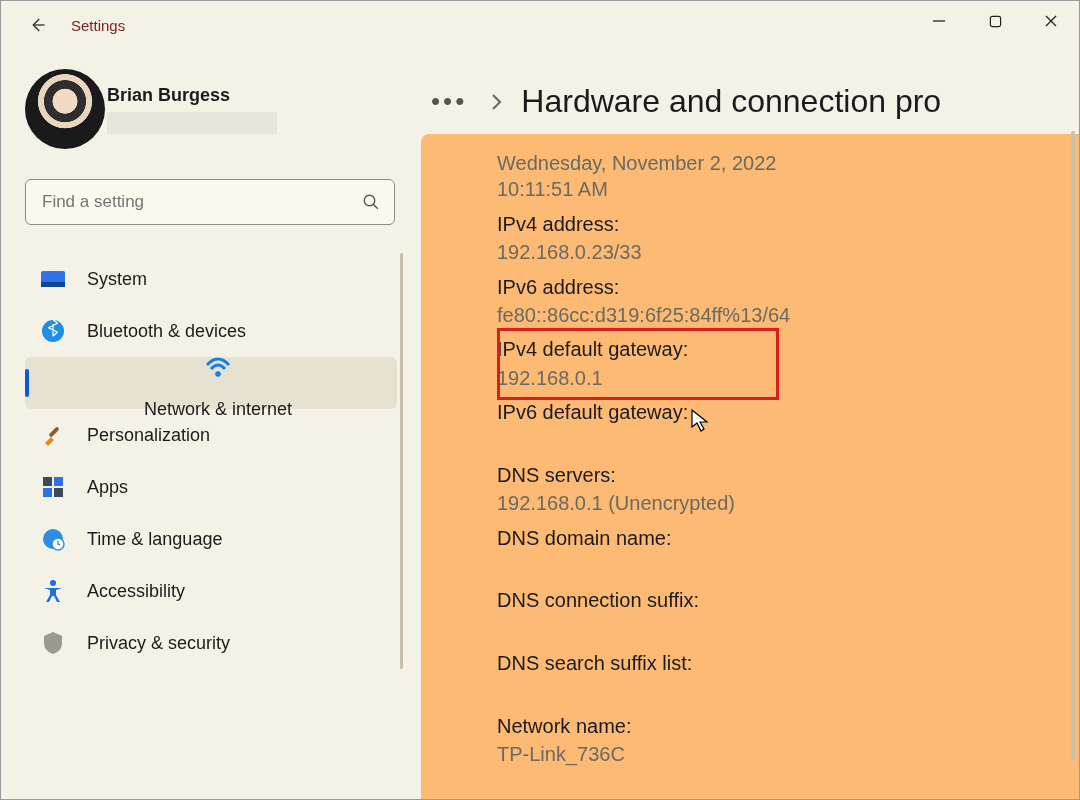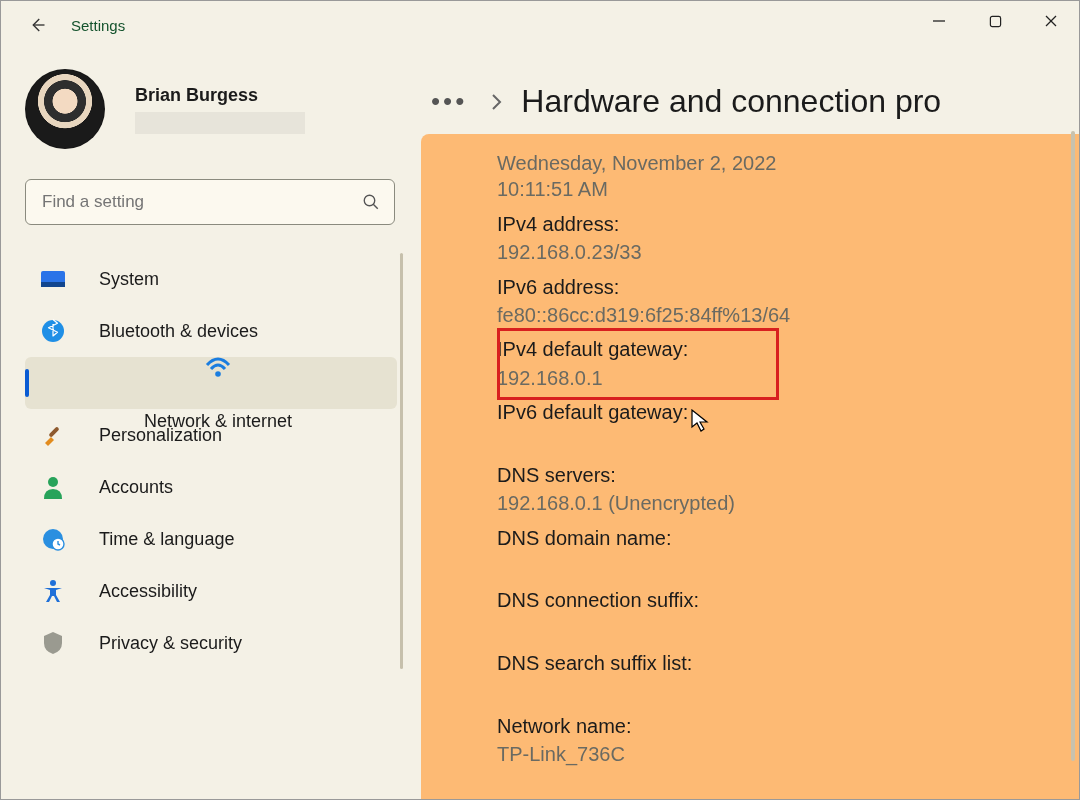--- a/index.html
+++ b/index.html
@@ -18,34 +18,34 @@
     display:flex; align-items:center;
     padding-left:20px;
   }
   .back-btn {
     width:32px; height:32px;
     display:flex; align-items:center; justify-content:center;
     border-radius:4px;
     cursor:pointer;
   }
   .app-title {
-    font-size:15px; color:#14532d; margin-left:18px;
+    font-size:15px; color:#7f1d1d; margin-left:18px;
   }
   .window-ctrls {
     position:absolute; top:0; right:0;
     display:flex;
   }
   .win-btn {
     width:56px; height:40px;
     display:flex; align-items:center; justify-content:center;
     cursor:pointer;
   }
   .body-flex { display:flex; height:calc(800px - 48px); }
   .sidebar { width:420px; padding:20px 16px 0 24px; position:relative; }
-  .user-row { display:flex; align-items:center; gap:30px; margin-bottom:30px; }
+  .user-row { display:flex; align-items:center; gap:2px; margin-bottom:30px; }
   .avatar {
     width:80px; height:80px; border-radius:50%;
     background: radial-gradient(circle at 50% 40%, #f3dac2 0 20%, #2e2e2e 21% 34%, #e8d6bf 35% 44%, #1a1a1a 45% 100%);
     border:1px solid rgba(0,0,0,.15);
   }
   .user-text .name { font-weight:600; font-size:18px; }
   .user-text .email { margin-top:6px; width:170px; height:22px; background:rgba(0,0,0,.05); }
   .search {
     width:370px; height:46px;
     border:1px solid #8a8a7e;
@@ -60,21 +60,21 @@
     font-size:17px; color:#333;
   }
   .search .mag { color:#444; }
   .nav { width:372px; position:relative; }
   .nav-track {
     position:absolute; right:-6px; top:0; bottom:0;
     width:3px; background:#c6c0ac; border-radius:2px;
   }
   .nav-item {
     height:52px;
-    display:flex; align-items:center; gap:32px;
+    display:flex; align-items:center; gap:20px;
     padding-left:14px;
     border-radius:6px;
     font-size:18px;
     cursor:pointer;
   }
   .nav-item.selected {
     background:#e6e2d1;
     position:relative;
     flex-direction:column;
   }
@@ -213,30 +213,32 @@
       <div class="nav-item">
         <span class="nav-icon">
             <svg width="24" height="24" viewBox="0 0 24 24">
               <path d="M4 20 L10 14 L13 17 L7 23 Z" fill="#e28c1e"></path>
               <rect x="11" y="3" width="4" height="12" rx="2" fill="#8e5a2e" transform="rotate(45 13 9)"></rect>
             </svg>
           </span>
         <span>Personalization</span>
       </div>
 
-
-      <div class="nav-item">
-        <span class="nav-icon">
-            <svg width="22" height="24" viewBox="0 0 22 24">
-              <circle cx="11" cy="7" r="5" fill="#27a35a"></circle>
-              <path d="M2 24 Q2 14 11 14 Q20 14 20 24 Z" fill="#27a35a"></path>
-            </svg>
-          </span>
-        <span>Accounts</span>
-      </div>
+      <div class="nav-item">
+        <span class="nav-icon">
+            <svg width="22" height="22" viewBox="0 0 22 22">
+              <rect x="1" y="1" width="9" height="9" fill="#3a4a5a"></rect>
+              <rect x="12" y="1" width="9" height="9" fill="#2a73e8"></rect>
+              <rect x="1" y="12" width="9" height="9" fill="#2a73e8"></rect>
+              <rect x="12" y="12" width="9" height="9" fill="#3a4a5a"></rect>
+            </svg>
+          </span>
+        <span>Apps</span>
+      </div>
+
 
       <div class="nav-item">
         <span class="nav-icon">
             <svg width="24" height="24" viewBox="0 0 24 24">
               <circle cx="12" cy="12" r="10" fill="#2a8fe0"></circle>
               <circle cx="17" cy="17" r="6" fill="#fff"></circle>
               <circle cx="17" cy="17" r="6" fill="none" stroke="#2a8fe0" stroke-width="1.4"></circle>
               <path d="M17 14v3l2 1" stroke="#2a8fe0" stroke-width="1.4" fill="none"></path>
             </svg>
           </span>

